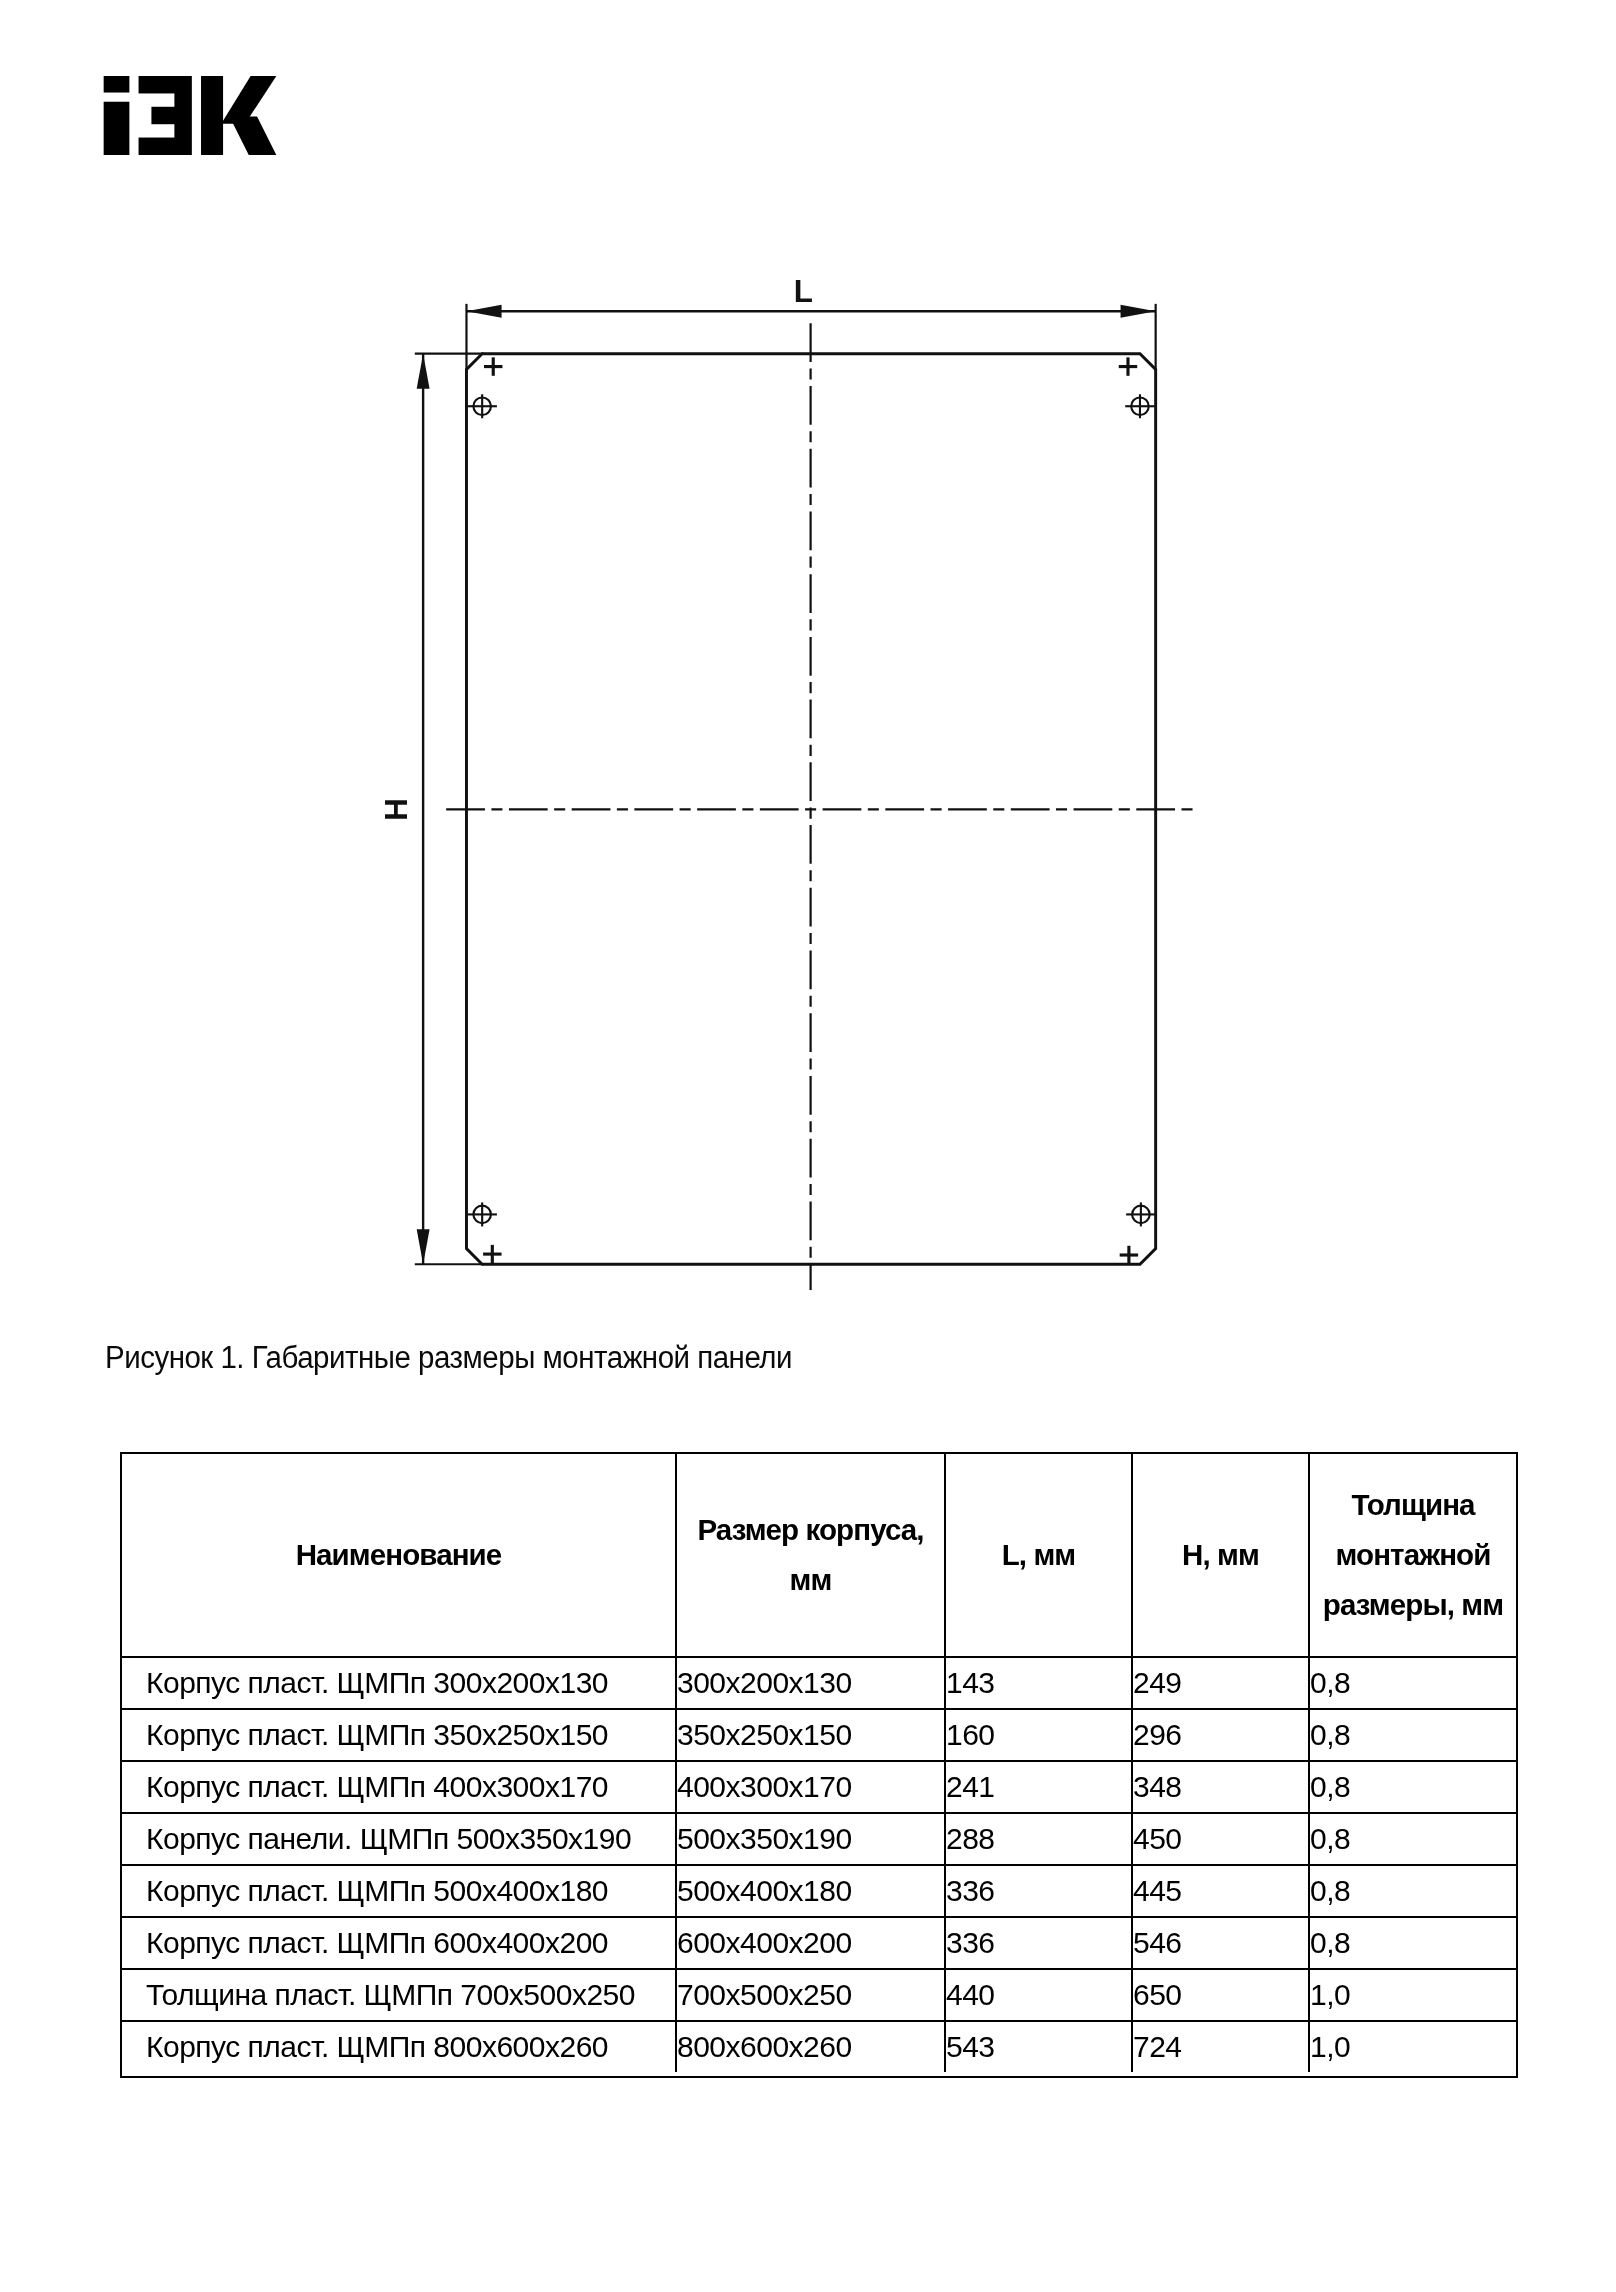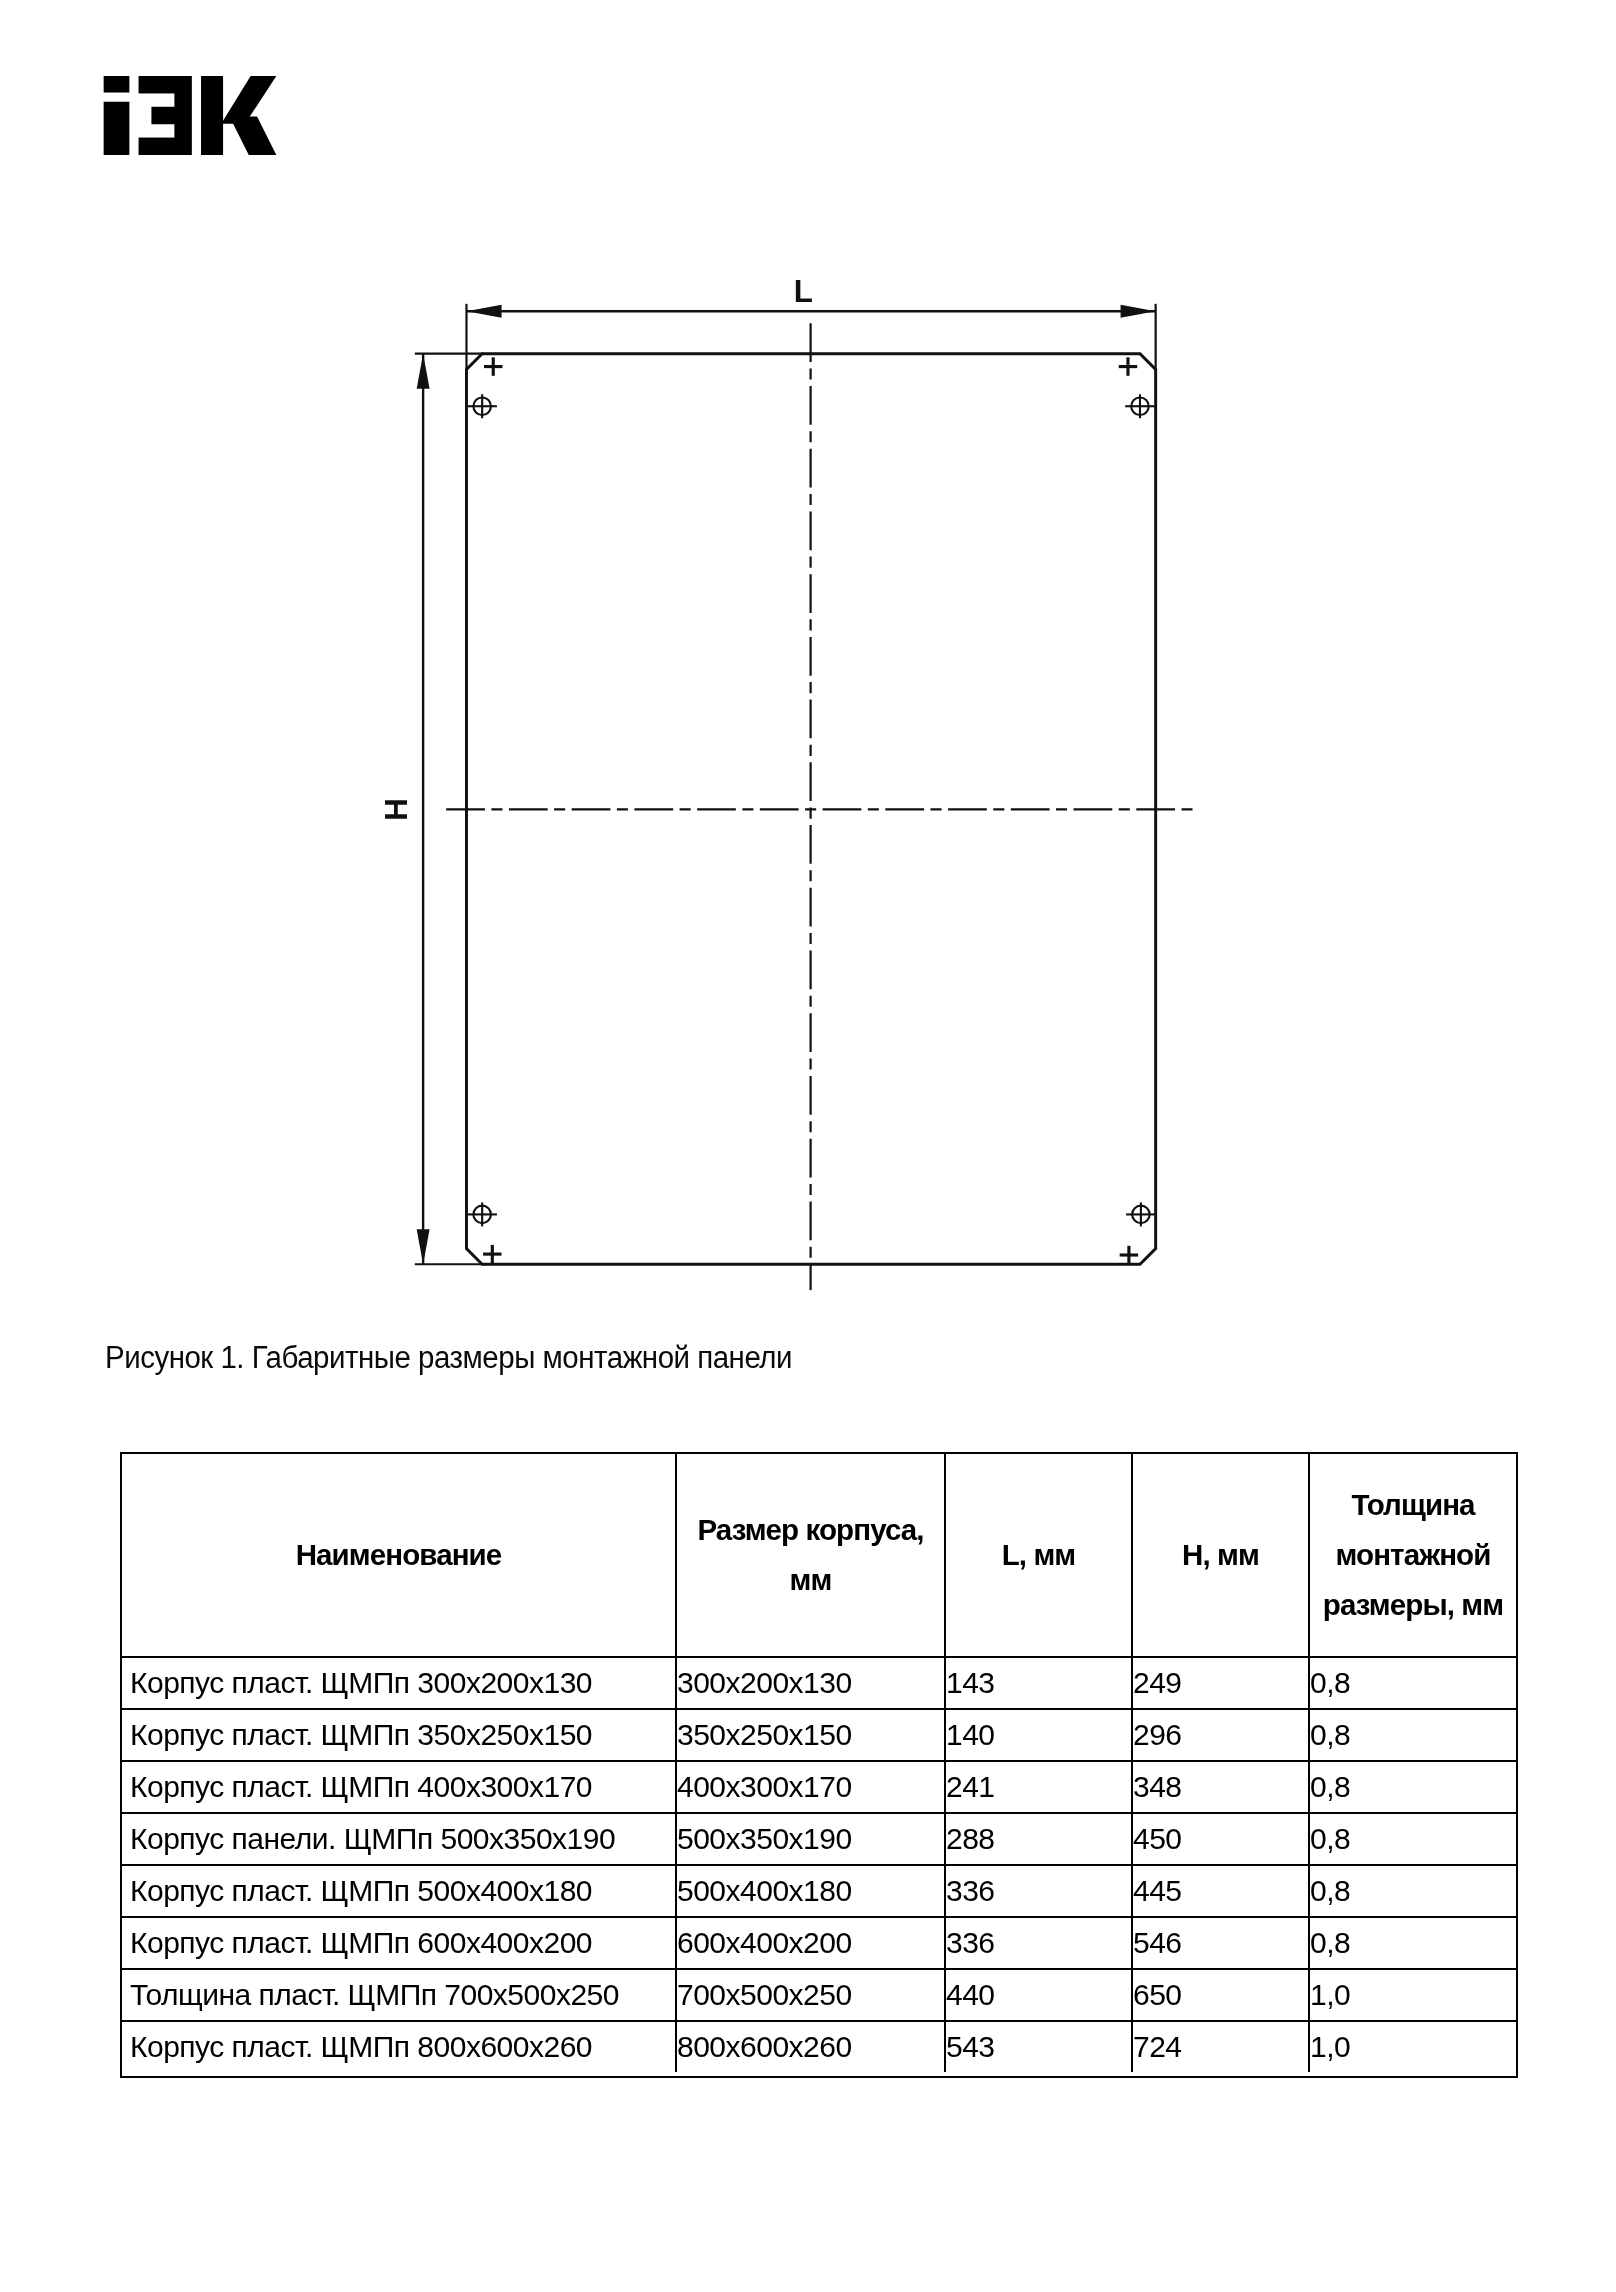--- a/index.html
+++ b/index.html
@@ -36,21 +36,21 @@
   th,td{border:2.8px solid #000;padding:0;overflow:hidden;}
   th{
     height:202px;vertical-align:middle;text-align:center;
     font-weight:bold;font-size:29.5px;line-height:1.7;
     letter-spacing:-0.9px;white-space:pre;
   }
   td{
     height:50px;vertical-align:middle;
     font-size:30px;letter-spacing:-0.5px;white-space:nowrap;
   }
-  td.name{text-align:left;padding-left:8px;}
+  td.name{text-align:left;padding-left:24px;}
 </style>
 </head>
 <body>
 
 <div class="page">
 
   <svg class="logo" viewBox="0 0 188 86" aria-label="IEK">
     <g fill="#000">
       <rect x="0" y="0" width="28" height="18"></rect>
       <rect x="0" y="28" width="28" height="58"></rect>
@@ -167,21 +167,21 @@
         <tr>
           <td class="name">Корпус пласт. ЩМПп 300x200x130</td>
           <td>300x200x130</td>
           <td>143</td>
           <td>249</td>
           <td>0,8</td>
         </tr>
         <tr>
           <td class="name">Корпус пласт. ЩМПп 350x250x150</td>
           <td>350x250x150</td>
-          <td>140</td>
+          <td>160</td>
           <td>296</td>
           <td>0,8</td>
         </tr>
         <tr>
           <td class="name">Корпус пласт. ЩМПп 400x300x170</td>
           <td>400x300x170</td>
           <td>241</td>
           <td>348</td>
           <td>0,8</td>
         </tr>

